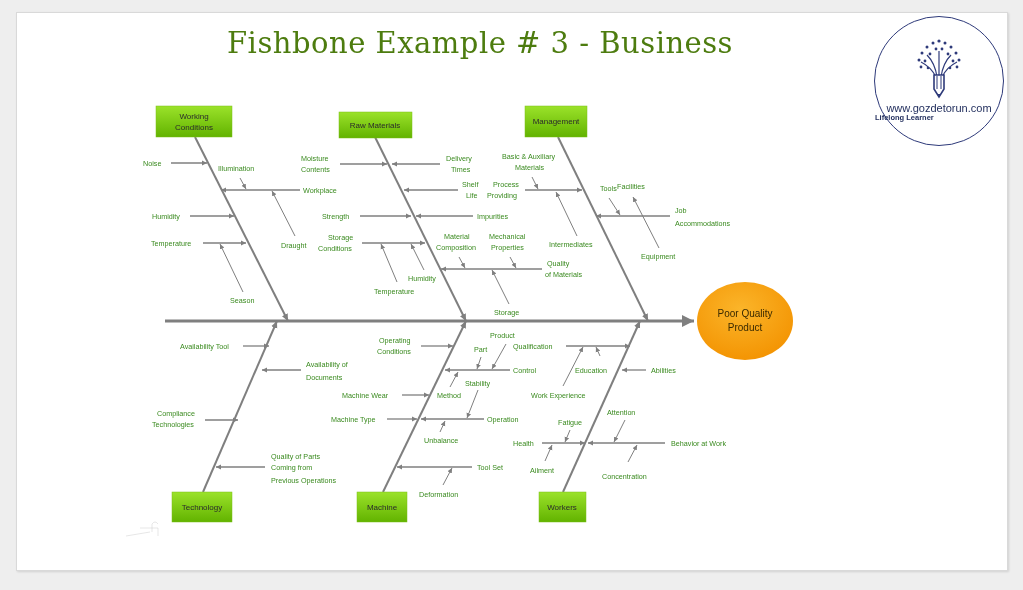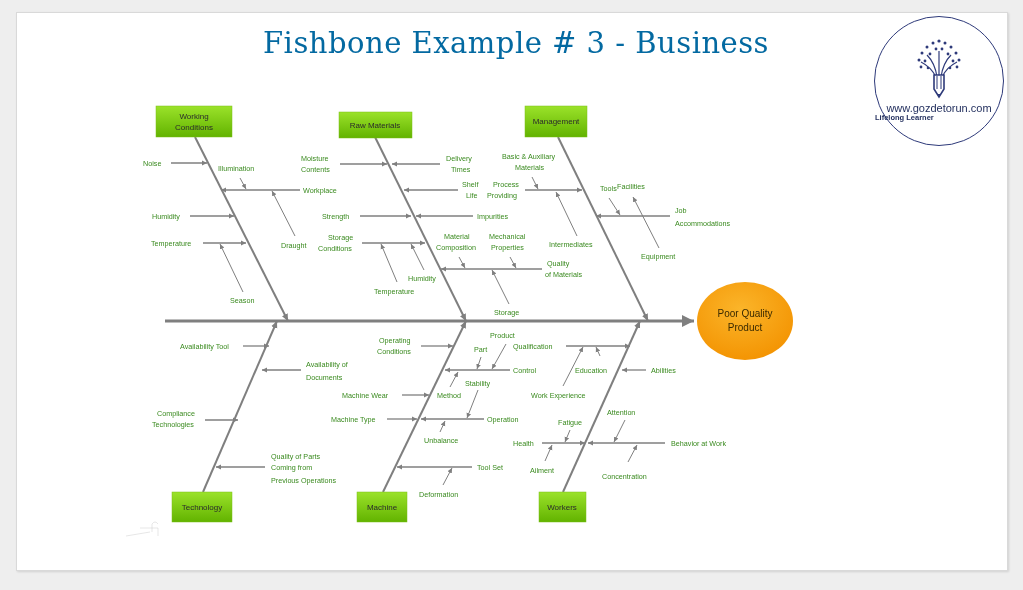--- a/index.html
+++ b/index.html
@@ -1,18 +1,18 @@
 <!DOCTYPE html>
 <html><head>
 <meta charset="utf-8">
 <style>
   html, body { margin:0; padding:0; }
   body { width:1023px; height:590px; background:#eeeeee; position:relative; overflow:hidden; font-family:"Liberation Sans", sans-serif; }
   .slide { position:absolute; left:16px; top:12px; width:990px; height:557px; background:#ffffff; border:1px solid #d9d9d9; box-shadow:1px 1px 2px rgba(0,0,0,0.12); }
-  .title { position:absolute; left:0; top:26px; width:960px; text-align:center; font-family:"DejaVu Serif", serif; font-size:29px; color:#0369a1; letter-spacing:0.5px;margin-left:36px; }
+  .title { position:absolute; left:0; top:26px; width:960px; text-align:center; font-family:"DejaVu Serif", serif; font-size:29px; color:#4d7c0f; letter-spacing:0.5px; }
   svg.diagram { position:absolute; left:0; top:0; }
   .lbl { font-family:"Liberation Sans", sans-serif; font-size:7.2px; fill:#3a8a1f; }
   .catlbl { font-family:"Liberation Sans", sans-serif; font-size:8px; fill:#2b2b2b; }
   .head { font-family:"Liberation Sans", sans-serif; font-size:10px; fill:#3a2a00; }
   .logo { position:absolute; left:874px; top:16px; width:128px; height:128px; border:1.5px solid #2e3a7a; border-radius:50%; background:#fff; }
   .logo-url { position:absolute; left:0; width:100%; top:85px; text-align:center; font-size:11px; font-weight:normal; color:#1d2a5a; }
   .logo-tag { position:absolute; left:0; width:100%; top:96px; font-size:7.5px; font-weight:bold; color:#1d2a5a; }
   .logo-icon { position:absolute; left:34px; top:20px; }
 </style>
 </head>

